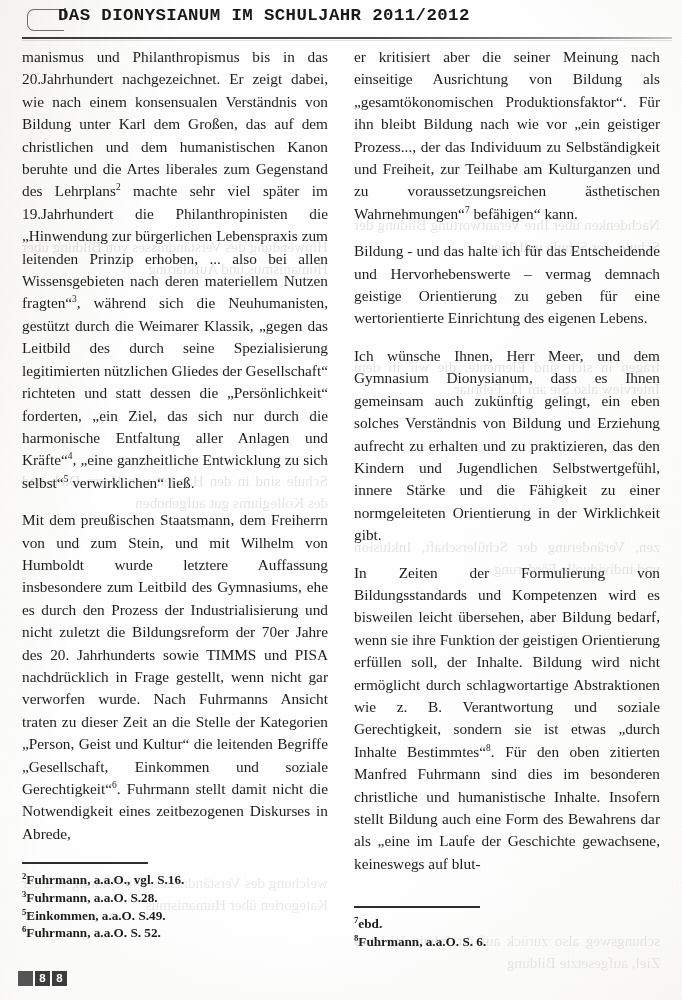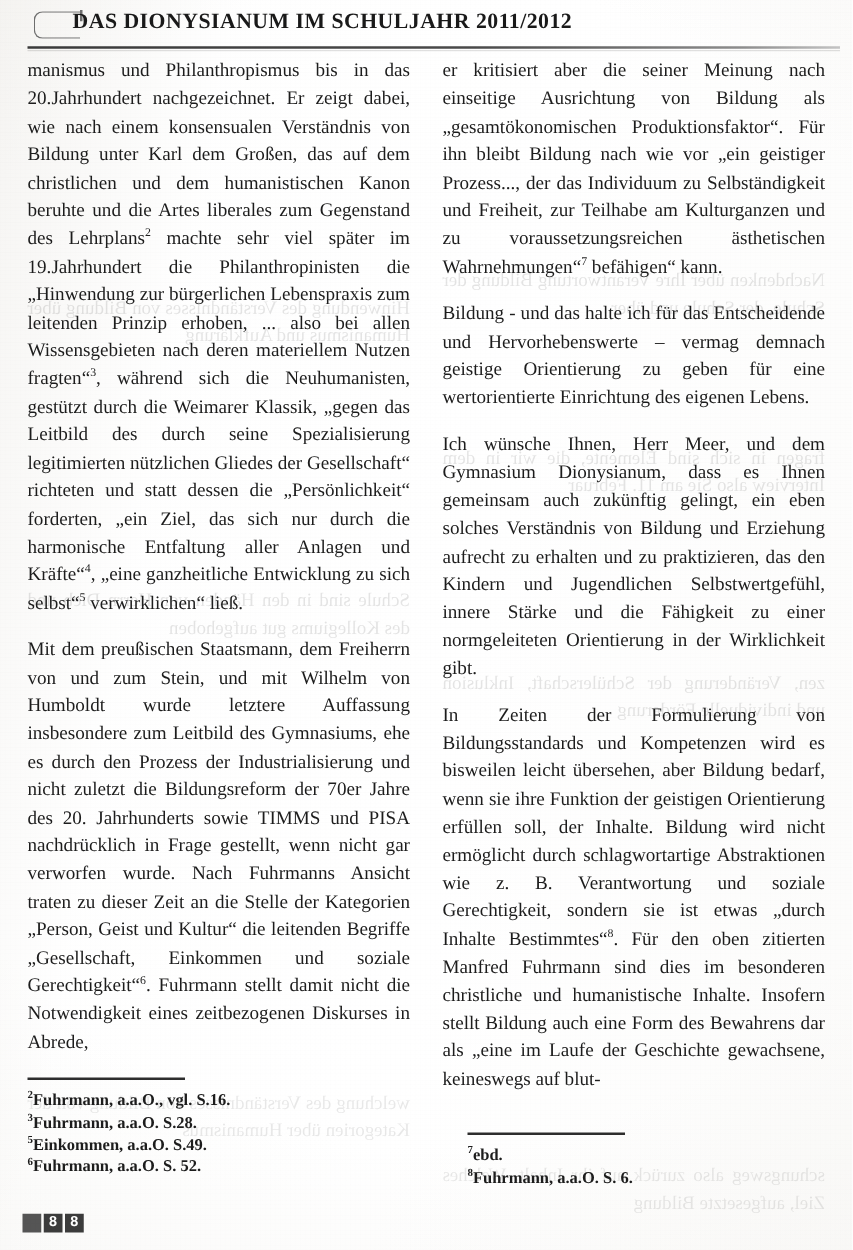--- a/index.html
+++ b/index.html
@@ -59,21 +59,21 @@
     right: -1.6px;
     top: -1.6px;
     width: 1.6px;
     height: 9px;
     background: #6e6e6e;
   }
   .header-title {
     position: absolute;
     left: 58px;
     top: 0px;
-    font-family: Liberation Serif, serif;
+    font-family: Liberation Mono, monospace;
     font-weight: bold;
     font-size: 17.4px;
     letter-spacing: 0.4px;
     color: #1a1a1a;
     white-space: nowrap;
   }
   .header-rule {
     position: absolute;
     left: 22px;
     top: 31px;
@@ -121,21 +121,21 @@
     vertical-align: super;
     line-height: 0;
   }
 
   
   .footnotes {
     position: absolute;
     width: 306px;
   }
   .fn-left  { left: 22px;  top: 862px; }
-  .fn-right { left: 354px; top: 906px; margin-left: 20px; }
+  .fn-right { left: 354px; top: 906px; }
 
   .fn-rule {
     width: 126px;
     height: 2.4px;
     background: #2e2e2e;
     margin-bottom: 7px;
   }
   .fn-line {
     font-weight: bold;
     font-size: 13.2px;

